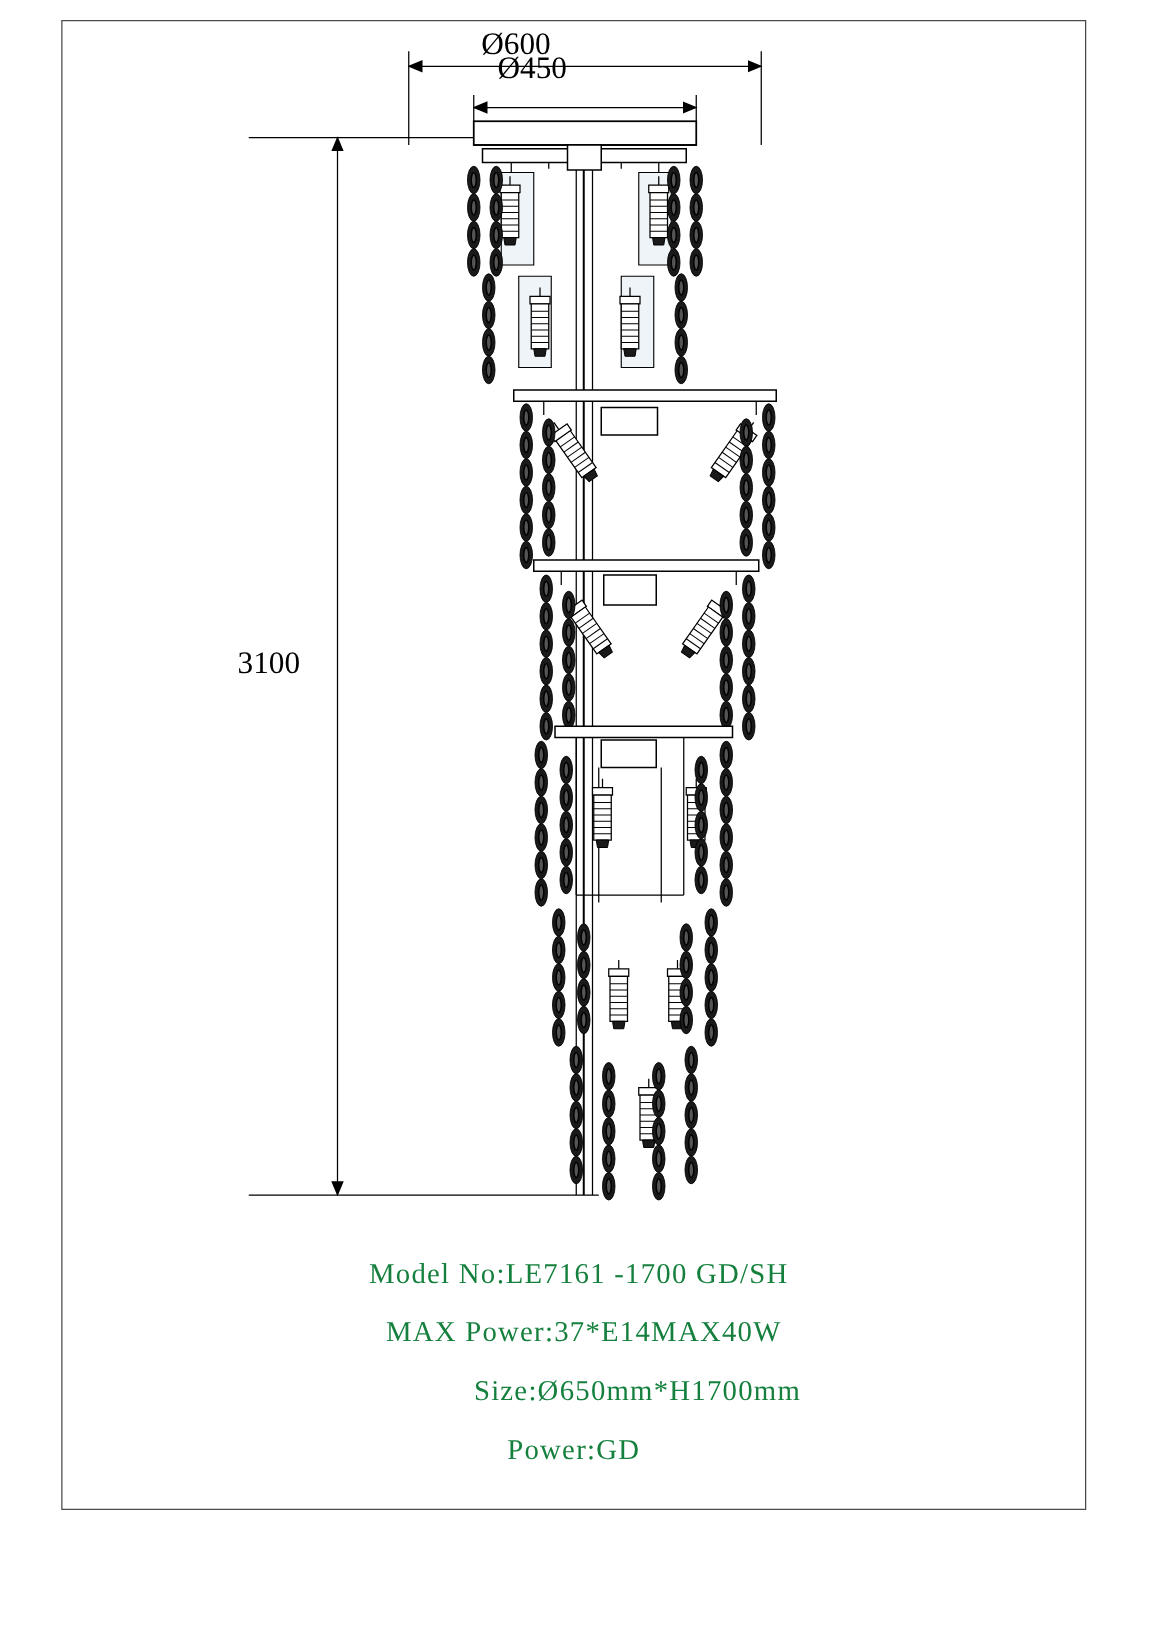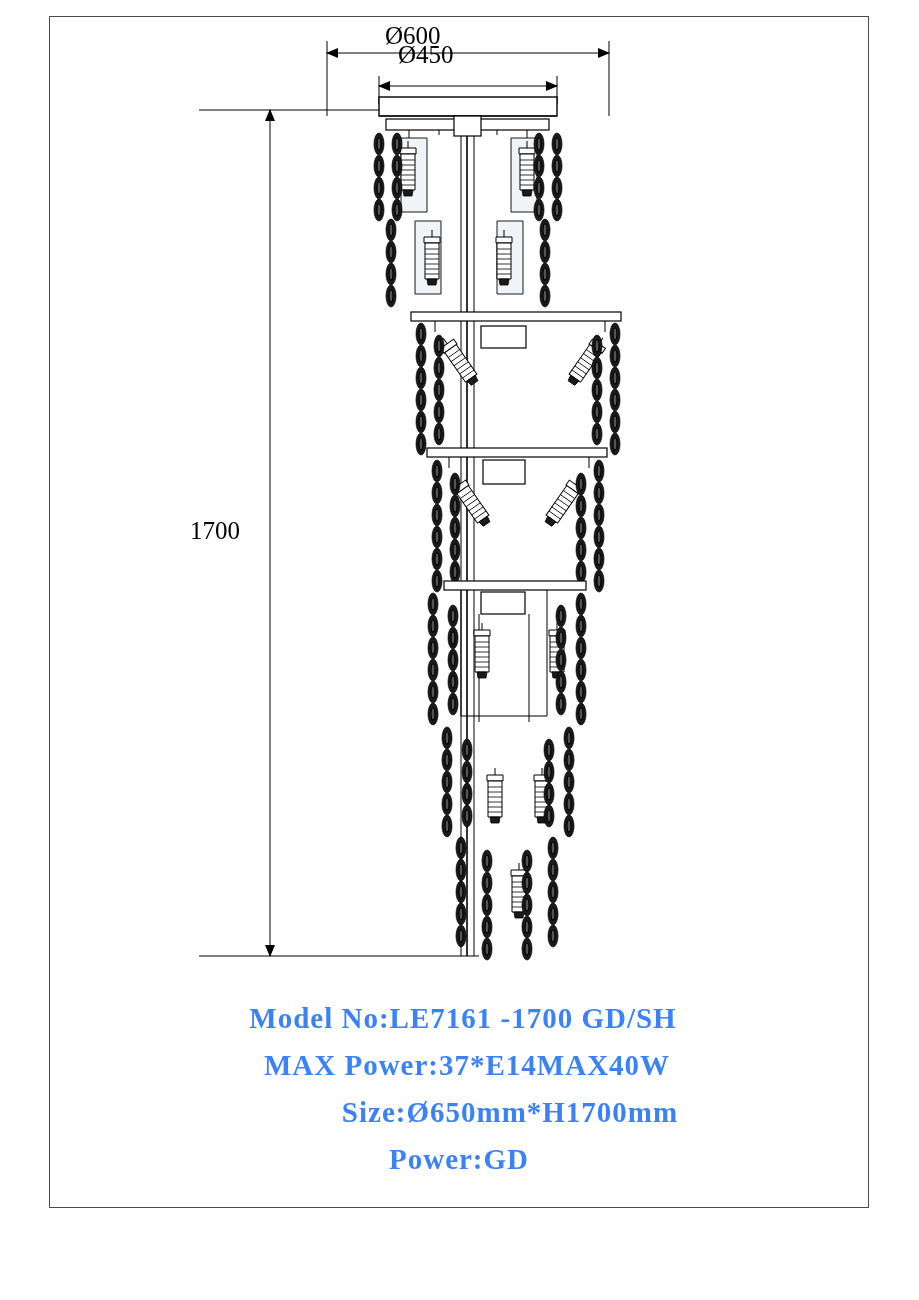--- a/index.html
+++ b/index.html
@@ -39,26 +39,26 @@
   }
   .spec-block {
     position: absolute;
     left: 49px;
     top: 995px;
     width: 820px;
     text-align: center;
   }
   .spec-line {
     font-family: "Liberation Serif", serif;
-    font-weight: bold;
-    font-size: 29px;
+    font-weight: normal;
+    font-size: 23px;
     letter-spacing: 1px;
     line-height: 47px;
     white-space: pre;
-    color: #3b82f6;
+    color: #15803d;
   }
   .spec-line.l1 { padding-left: 8px; }
   .spec-line.l2 { padding-left: 16px; }
   .spec-line.l3 { padding-left: 102px; }
   .spec-line.l4 { padding-left: 0px; }
   .dim-label {
     position: absolute;
     font-family: "Liberation Serif", serif;
     font-size: 25px;
     font-weight: normal;
@@ -368,21 +368,21 @@
           <use href="#bead" transform="translate(478,911)"></use>
           <use href="#bead" transform="translate(478,933)"></use>
         </g>
       </g>
 
     </g>
   </svg>
 
   <div class="dim-label" id="dim-600">Ø600</div>
   <div class="dim-label" id="dim-450">Ø450</div>
-  <div class="dim-label" id="dim-1700">1700</div>
+  <div class="dim-label" id="dim-1700">3100</div>
 
   <div class="spec-block">
     <div class="spec-line l1">Model No:LE7161 -1700 GD/SH</div>
     <div class="spec-line l2">MAX Power:37*E14MAX40W</div>
     <div class="spec-line l3">Size:Ø650mm*H1700mm</div>
     <div class="spec-line l4">Power:GD</div>
   </div>
 
 </div>
 

